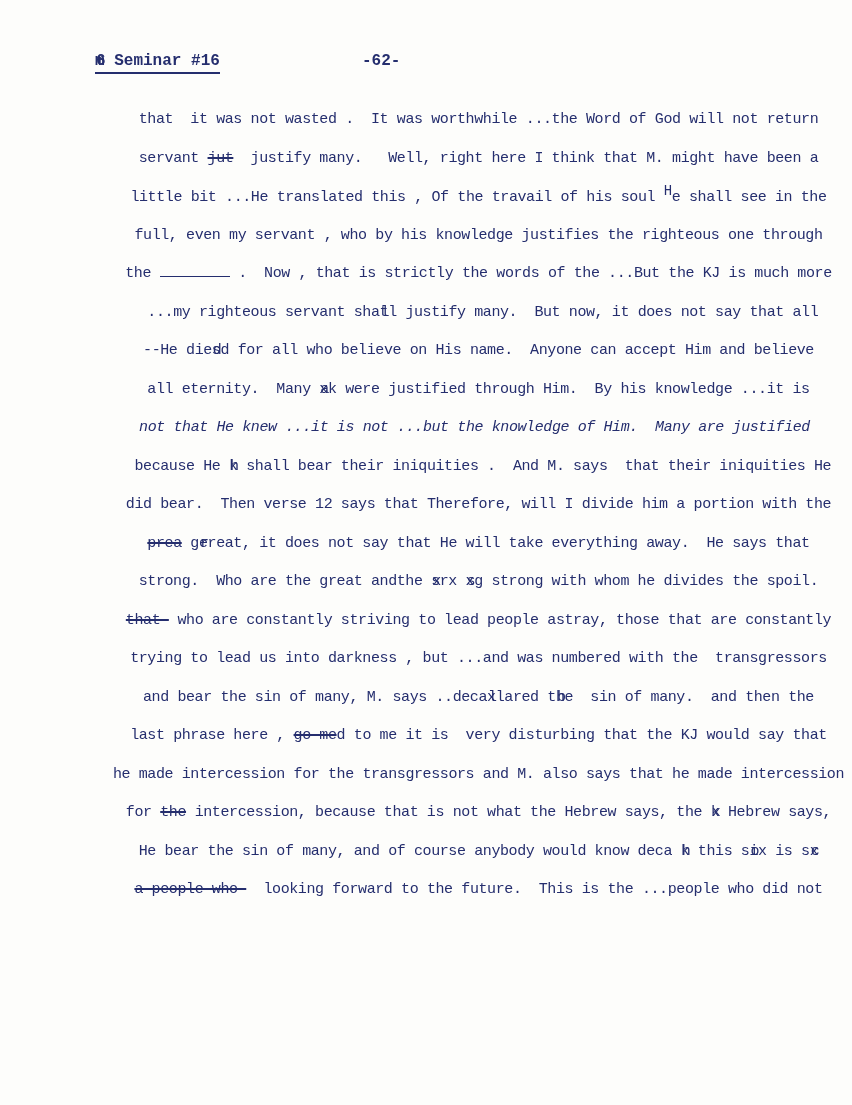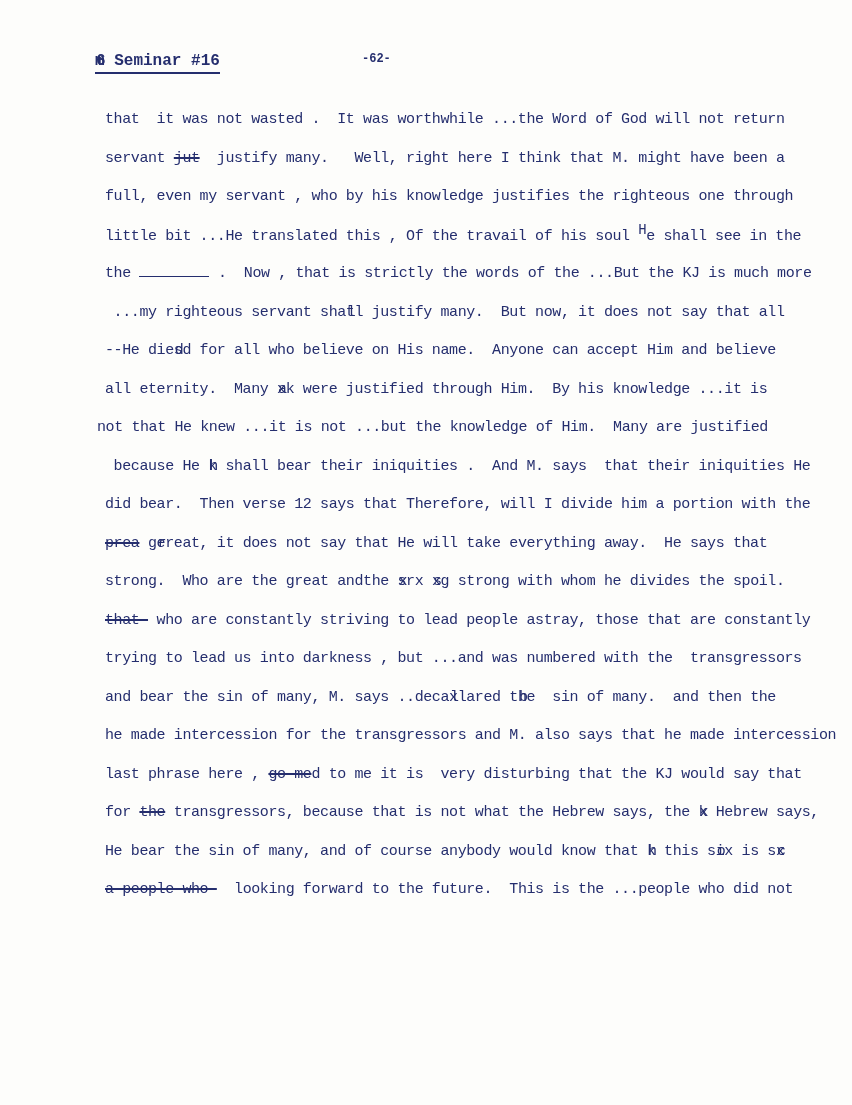--- a/index.html
+++ b/index.html
@@ -14,29 +14,29 @@
   }
   .hdr{
     position:absolute;top:52px;left:95px;
     font-size:16px;font-weight:bold;letter-spacing:0;
   }
   .hdr-title{
     border-bottom:2px solid #252e6e;padding-bottom:2px;display:inline-block;
   }
   .pagenum{
     position:absolute;top:52px;left:362px;
-    font-size:12px;font-weight:bold;
+    font-size:16px;font-weight:bold;
   }
   .body-text{
     position:absolute;top:101px;left:0;right:0;
     font-size:15px;letter-spacing:-0.4px;
   }
   .line{
     display:block;height:38.5px;line-height:38.5px;
-    margin-left:105px;white-space:pre;
+    margin-left:105px;white-space:pre;text-align:center;
   }
   .strike{text-decoration:line-through;text-decoration-thickness:2px;}
   .ot{position:relative;display:inline-block;}
   .ot .over{position:absolute;left:1px;top:0;}
   .sup{position:relative;top:-6px;font-size:14px;}
   .blank{
     display:inline-block;width:70px;height:14px;
     border-bottom:1.5px solid #252e6e;vertical-align:baseline;
   }
 </style>
@@ -47,34 +47,34 @@
 
   <div class="hdr">
     <span class="hdr-title"><span class="ot"><span>m</span><span class="over">6</span></span><span> Seminar #16</span></span>
   </div>
 
   <div class="pagenum">-62-</div>
 
   <div class="body-text" id="body-text">
       <div class="line"><span>that  it was not wasted .  It was worthwhile ...the Word of God will not return</span></div>
       <div class="line"><span>servant </span><span class="strike">jut</span><span>  justify many.   Well, right here I think that M. might have been a</span></div>
+      <div class="line"><span>little bit ...He translated this , Of the travail of his soul </span><span class="sup">H</span><span>e shall see in the</span></div>
       <div class="line"><span>full, even my servant , who by his knowledge justifies the righteous one through</span></div>
-      <div class="line"><span>little bit ...He translated this , Of the travail of his soul </span><span class="sup">H</span><span>e shall see in the</span></div>
       <div class="line"><span>the </span><span class="blank" style="width: 70px;"></span><span> .  Now , that is strictly the words of the ...But the KJ is much more</span></div>
       <div class="line"><span> ...my righteous servant sha</span><span class="ot"><span>t</span><span class="over">l</span></span><span>l justify many.  But now, it does not say that all</span></div>
       <div class="line"><span>--He die</span><span class="ot"><span>s</span><span class="over">d</span></span><span>d for all who believe on His name.  Anyone can accept Him and believe</span></div>
       <div class="line"><span>all eternity.  Many </span><span class="ot"><span>x</span><span class="over">a</span></span><span>k were justified through Him.  By his knowledge ...it is</span></div>
-      <div class="line" style="margin-left: 97px;"><span>not that He knew ...it is not ...but the knowledge of Him.  Many are justified</span></div>
+      <div class="line" style="margin-left: 97px; font-style: italic;"><span>not that He knew ...it is not ...but the knowledge of Him.  Many are justified</span></div>
       <div class="line"><span> because He </span><span class="ot"><span>k</span><span class="over">h</span></span><span> shall bear their iniquities .  And M. says  that their iniquities He</span></div>
       <div class="line"><span>did bear.  Then verse 12 says that Therefore, will I divide him a portion with the</span></div>
       <div class="line"><span class="strike">prea</span><span> g</span><span class="ot"><span>e</span><span class="over">r</span></span><span>reat, it does not say that He will take everything away.  He says that</span></div>
       <div class="line"><span>strong.  Who are the great andthe </span><span class="ot"><span>srx</span><span class="over">x</span></span><span> </span><span class="ot"><span>xg</span><span class="over">s</span></span><span> strong with whom he divides the spoil.</span></div>
       <div class="line"><span class="strike">that-</span><span> who are constantly striving to lead people astray, those that are constantly</span></div>
       <div class="line"><span>trying to lead us into darkness , but ...and was numbered with the  transgressors</span></div>
       <div class="line"><span>and bear the sin of many, M. says ..deca</span><span class="ot"><span>x</span><span class="over">l</span></span><span>lared t</span><span class="ot"><span>h</span><span class="over">b</span></span><span>e  sin of many.  and then the</span></div>
+      <div class="line"><span>last phrase here , </span><span class="strike">go-me</span><span>d to me it is  very disturbing that the KJ would say that</span></div>
       <div class="line"><span>he made intercession for the transgressors and M. also says that he made intercession</span></div>
-      <div class="line"><span>last phrase here , </span><span class="strike">go-me</span><span>d to me it is  very disturbing that the KJ would say that</span></div>
-      <div class="line"><span>for </span><span class="strike">the</span><span> transgressors, because that is not what the Hebrew says, the </span><span class="ot"><span>k</span><span class="over">x</span></span><span> Hebrew says,</span></div>
-      <div class="line"><span>He bear the sin of many, and of course anybody would know that </span><span class="ot"><span>k</span><span class="over">h</span></span><span> this s</span><span class="ot"><span>i</span><span class="over">o</span></span><span>x is s</span><span class="ot"><span>x</span><span class="over">c</span></span></div>
+      <div class="line"><span>for </span><span class="strike">the</span><span> intercession, because that is not what the Hebrew says, the </span><span class="ot"><span>k</span><span class="over">x</span></span><span> Hebrew says,</span></div>
+      <div class="line"><span>He bear the sin of many, and of course anybody would know deca </span><span class="ot"><span>k</span><span class="over">h</span></span><span> this s</span><span class="ot"><span>i</span><span class="over">o</span></span><span>x is s</span><span class="ot"><span>x</span><span class="over">c</span></span></div>
       <div class="line"><span class="strike">a people who </span><span>  looking forward to the future.  This is the ...people who did not</span></div>
     </div>
 
 </div>
 
 </body></html>

